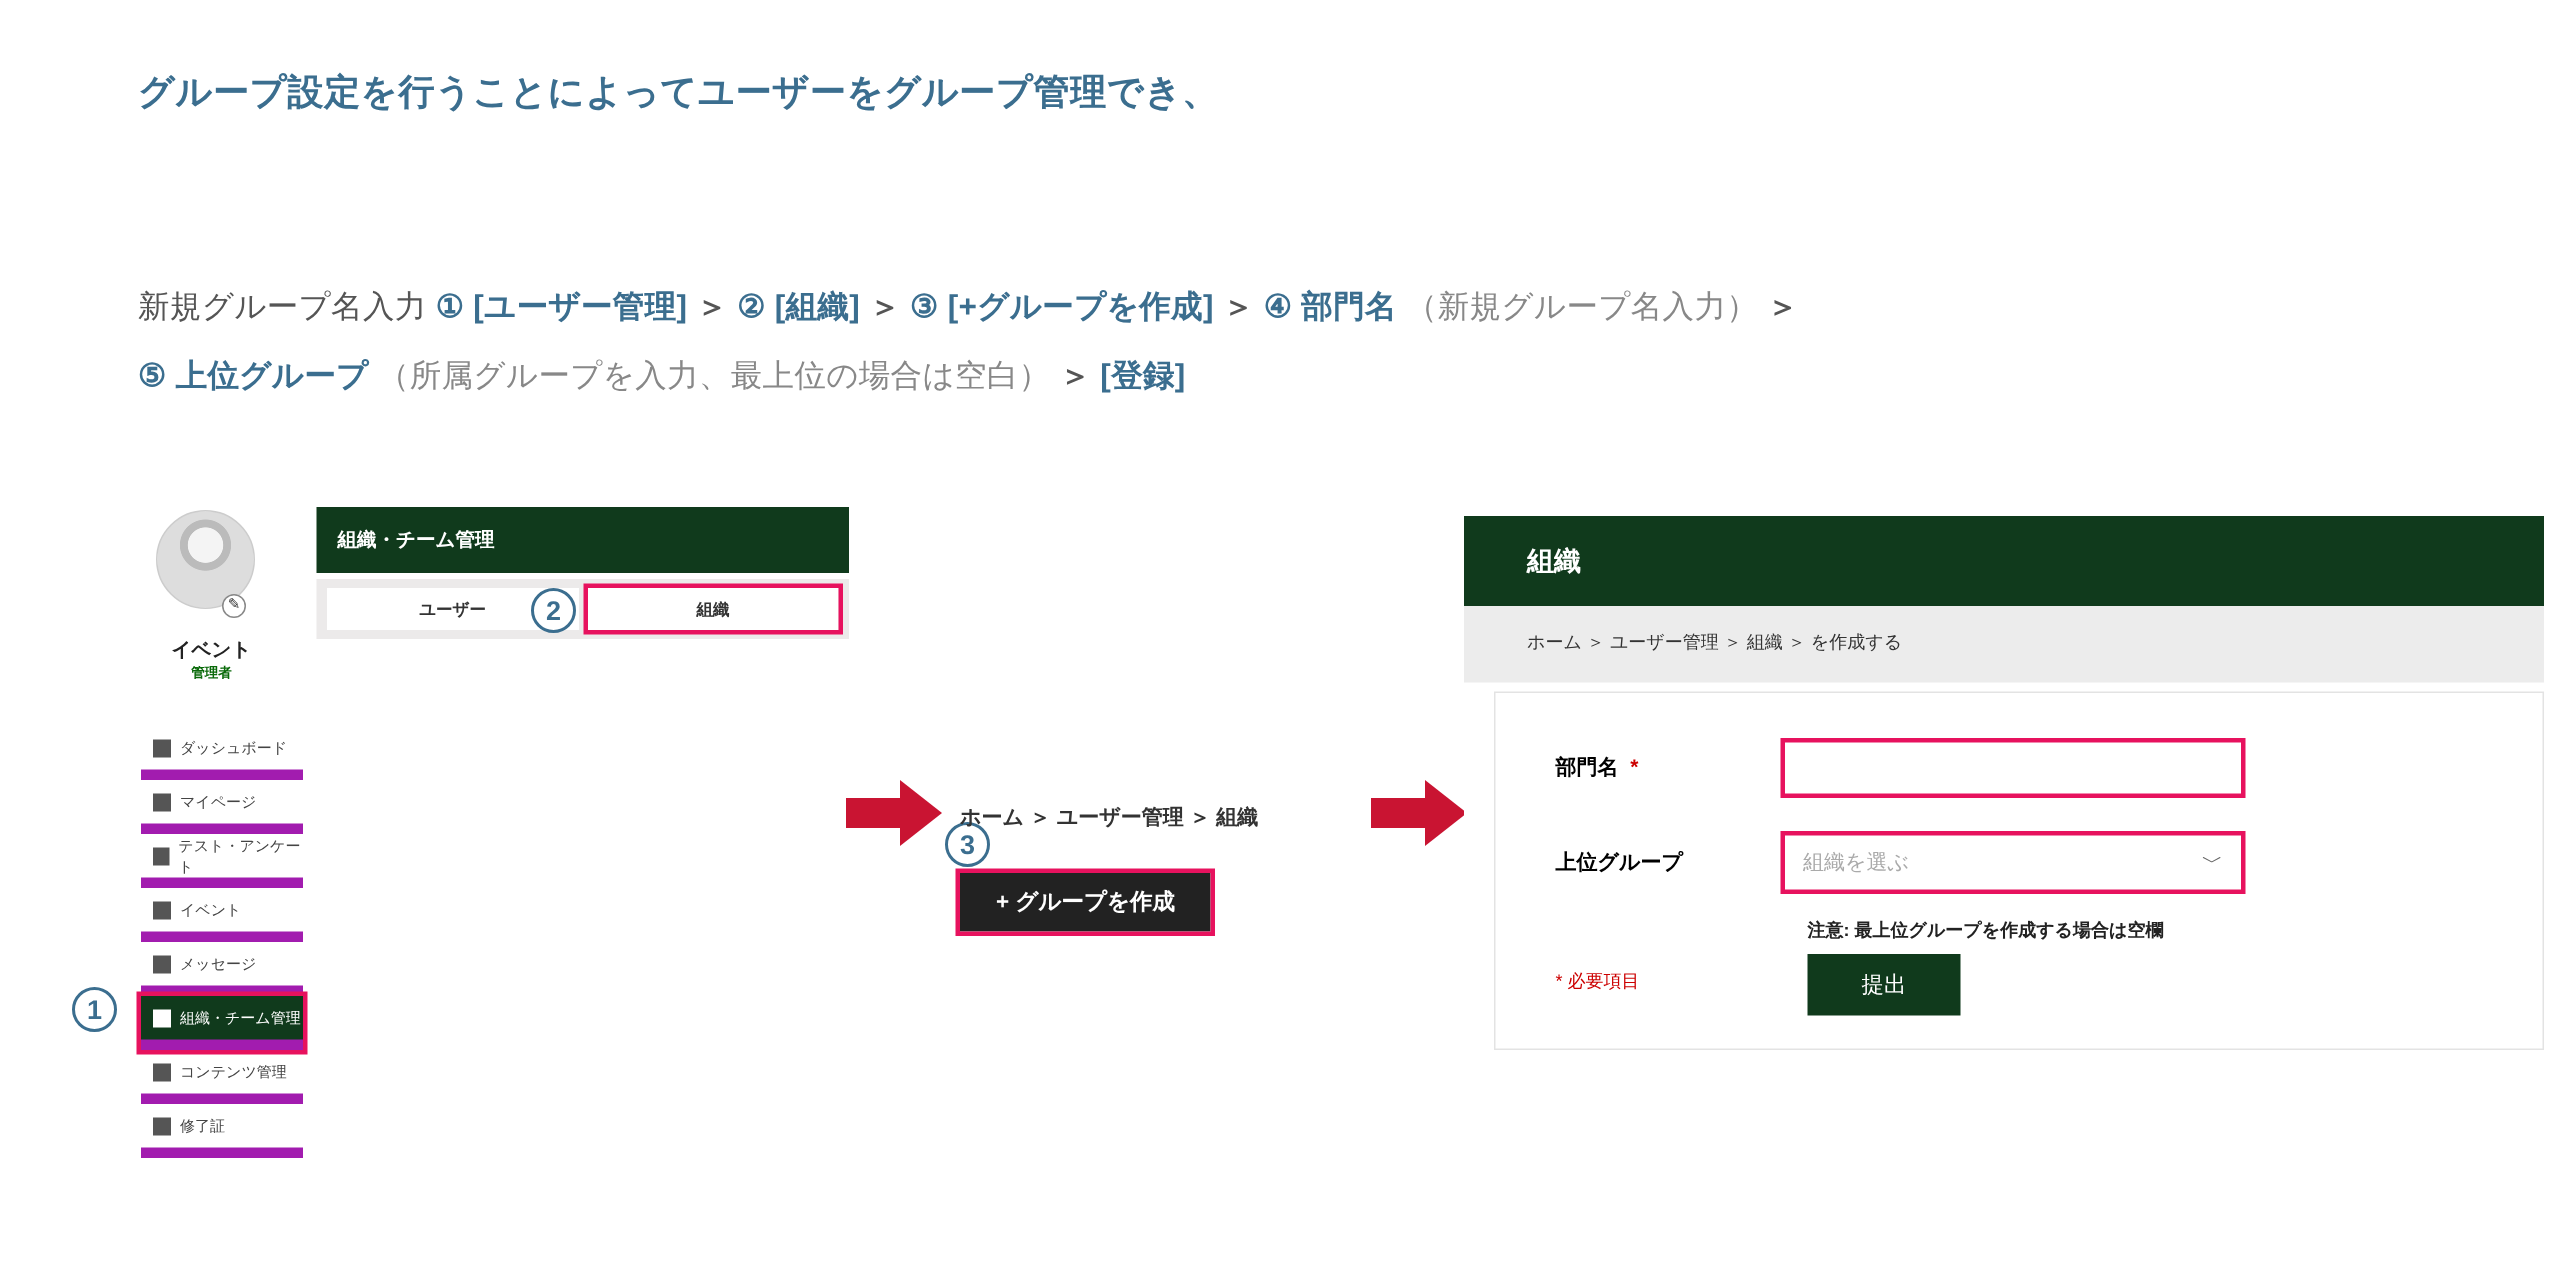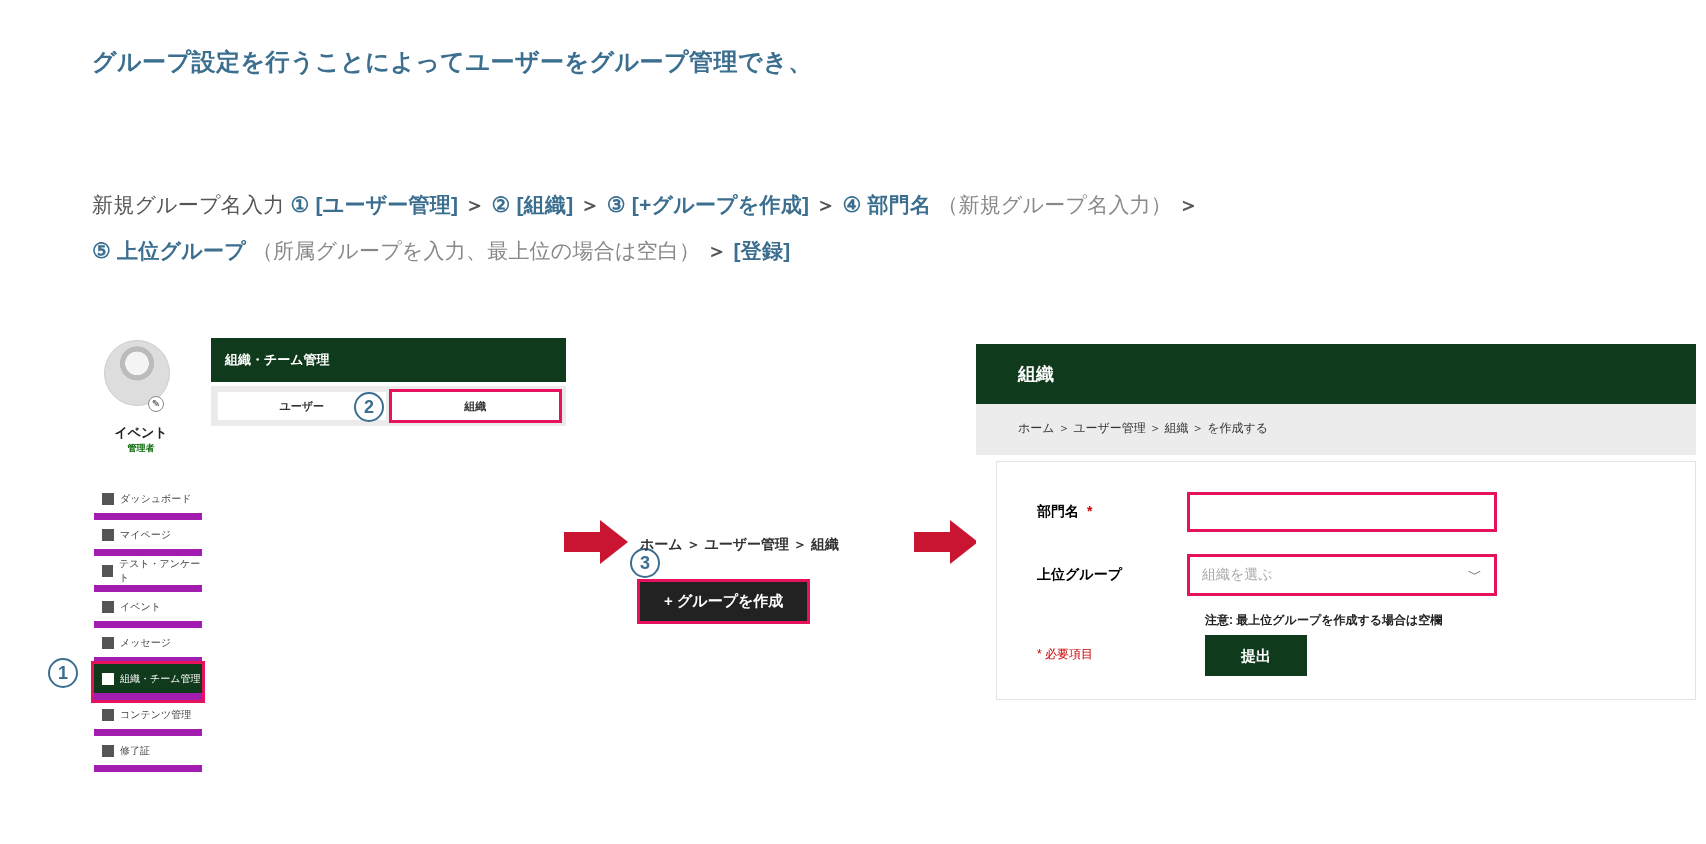--- a/index.html
+++ b/index.html
@@ -206,21 +206,21 @@
   }
   .chev { color:#666; font-size:14px; }
   .note {
     margin-left: 168px;
     font-size: 12px; font-weight:700; color:#222;
     margin-top:-6px; margin-bottom:18px;
   }
   .submit-row { margin-left: 168px; }
   .submit-btn {
     background:#103a1c; color:#fff;
-    padding: 12px 36px; font-weight:700; font-size:15px;
+    padding: 12px 36px; font-weight:400; font-size:15px;
   }
   .req-note {
     margin-top: -20px;
     font-size: 12px; color:#c00;
   }
 
   
   .arrowR {
     position: absolute;
     width: 0; height: 0;

